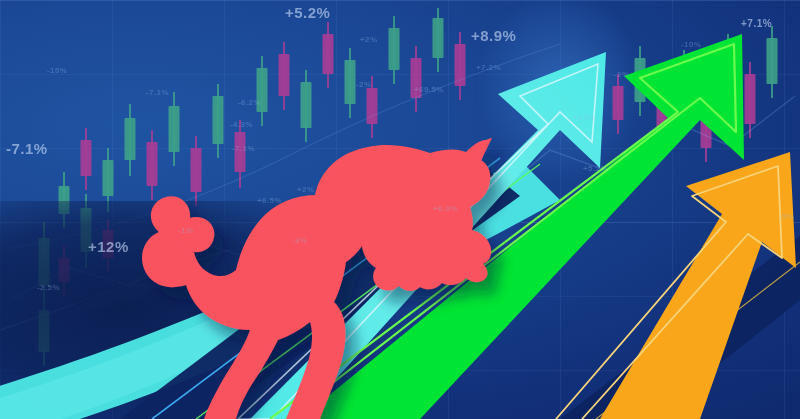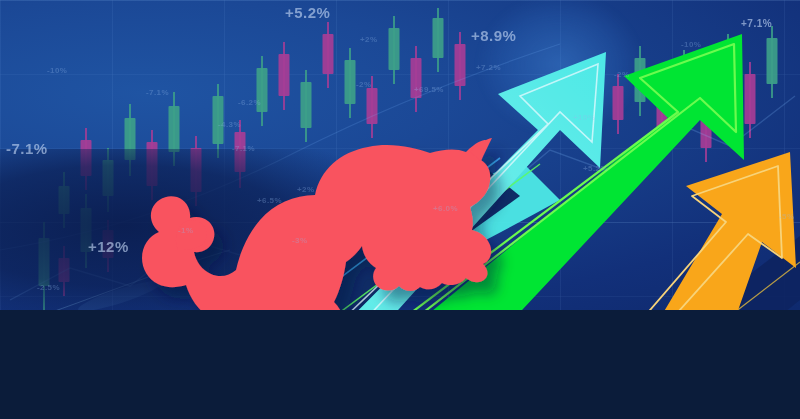--- a/index.html
+++ b/index.html
@@ -1,17 +1,17 @@
 <!DOCTYPE html>
 <html><head>
 <meta charset="utf-8">
 <style>
   html,body{margin:0;padding:0;background:#0b1c3a;}
   #stage{
-    position:relative;width:800px;height:310px;overflow:hidden;
+    position:relative;width:800px;height:419px;overflow:hidden;
     font-family:"Liberation Sans","DejaVu Sans",sans-serif;
     background:
       radial-gradient(120% 95% at 18% 30%, #1f54a3 0%, #1b4896 32%, #163b86 58%, #12307a 78%, #0f2a6e 100%),
       linear-gradient(115deg,#1b4fa0 0%,#19409a 45%,#16378d 100%);
   }
   
   #stage .navy-vignette{
     position:absolute;left:-8%;top:48%;width:78%;height:62%;
     background:radial-gradient(60% 70% at 30% 40%, rgba(10,28,78,.92) 0%, rgba(11,31,84,.72) 45%, rgba(13,40,100,0) 78%);
     pointer-events:none;
@@ -253,21 +253,21 @@
       <div class="pct-big" style="left: 88px; top: 238px; font-size: 15px;">+12%</div>
     </div>
   <div id="pct-sm-holder">
       <div class="pct-sm" style="left: 47px; top: 66px;">-10%</div>
       <div class="pct-sm" style="left: 146px; top: 88px;">-7.1%</div>
       <div class="pct-sm" style="left: 360px; top: 35px;">+2%</div>
       <div class="pct-sm" style="left: 356px; top: 80px;">-2%</div>
       <div class="pct-sm" style="left: 238px; top: 98px;">-6.2%</div>
       <div class="pct-sm" style="left: 476px; top: 63px;">+7.2%</div>
       <div class="pct-sm" style="left: 414px; top: 85px;">+69.5%</div>
-      <div class="pct-sm" style="left: 218px; top: 120px;">-4.3%</div>
+      <div class="pct-sm" style="left: 230px; top: 120px;">-4.3%</div>
       <div class="pct-sm" style="left: 232px; top: 144px;">-7.1%</div>
       <div class="pct-sm" style="left: 245px; top: 196px; margin-left: 12px;">+6.5%</div>
       <div class="pct-sm" style="left: 614px; top: 70px;">-2%</div>
       <div class="pct-sm" style="left: 681px; top: 40px;">-10%</div>
       <div class="pct-sm" style="left: 573px; top: 113px;">+10%</div>
       <div class="pct-sm" style="left: 178px; top: 226px;">-1%</div>
       <div class="pct-sm" style="left: 583px; top: 164px;">+5.2%</div>
       <div class="pct-sm" style="left: 292px; top: 236px;">-3%</div>
       <div class="pct-sm" style="left: 433px; top: 204px;">+6.0%</div>
       <div class="pct-sm" style="left: 297px; top: 185px;">+2%</div>

